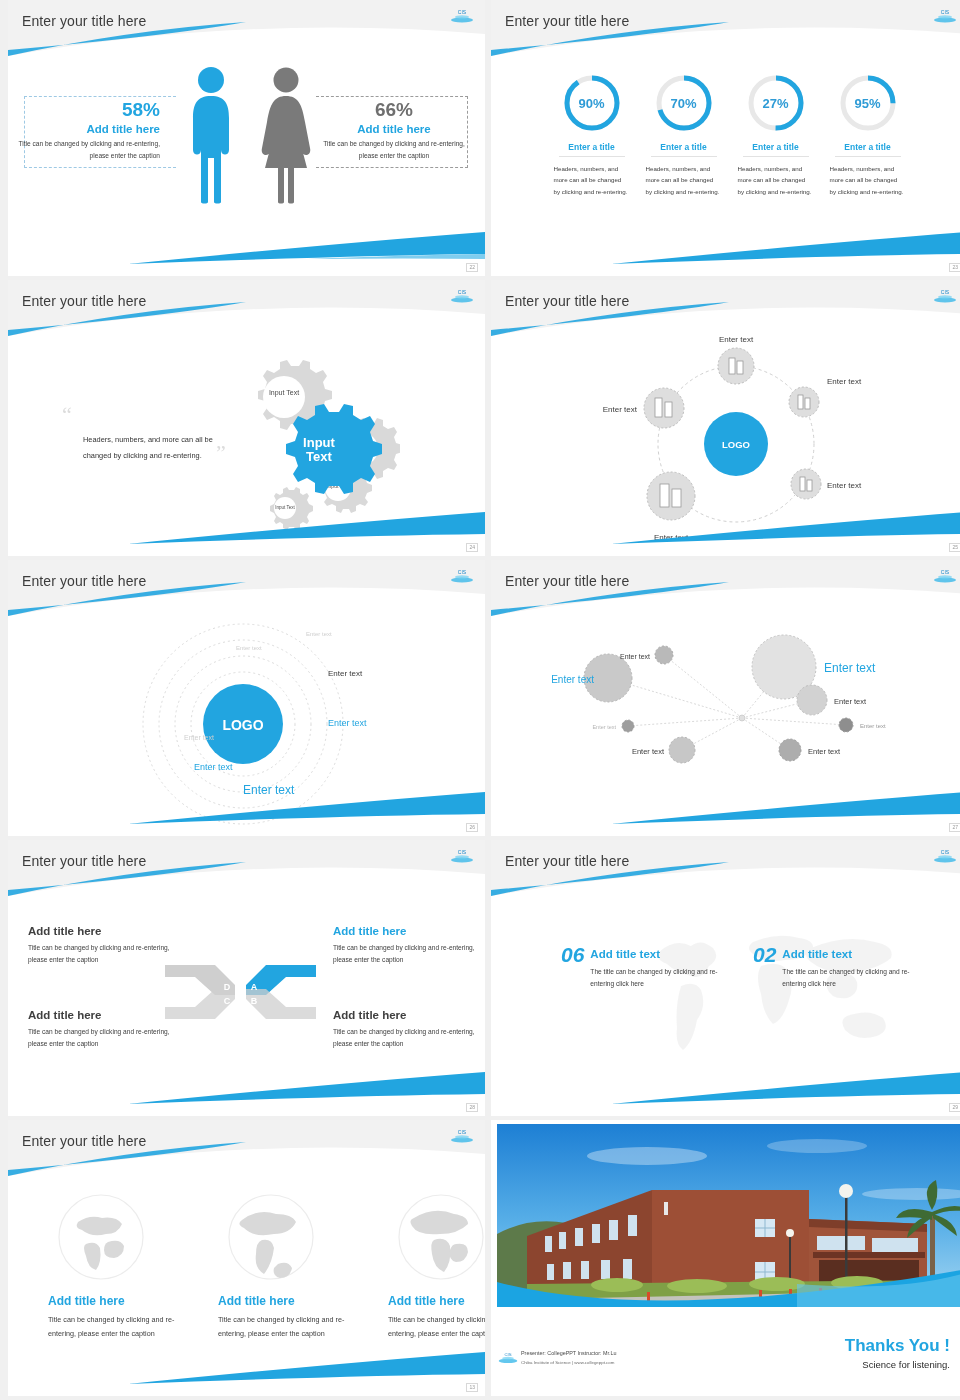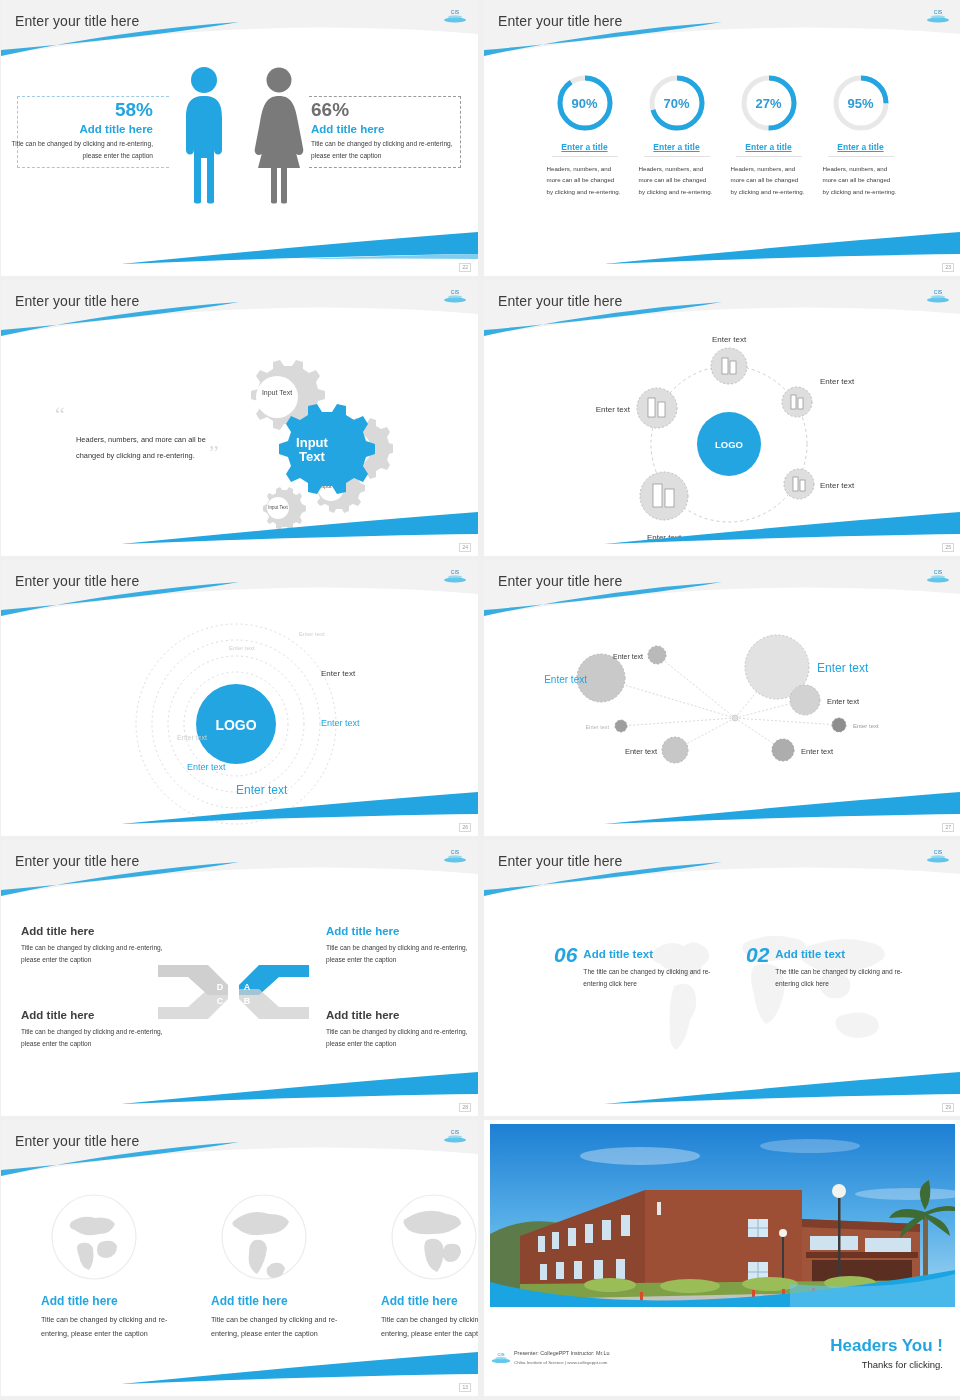--- a/index.html
+++ b/index.html
@@ -8,21 +8,21 @@
     background: #f0f0f0;
     font-family: "Liberation Sans", sans-serif;
     overflow: hidden;
   }
   .grid {
     display: grid;
     grid-template-columns: 477px 477px;
     grid-template-rows: repeat(5, 276px);
     column-gap: 6px;
     row-gap: 4px;
-    padding: 0px 0 0 1px;
+    padding: 0px 0 0 8px;
   }
   .slide {
     position: relative;
     background: #ffffff;
     overflow: hidden;
     width: 477px; height: 276px;
   }
   
   .hdr {
     position:absolute; left:0; top:0; width:100%; height:56px;
@@ -48,34 +48,34 @@
   .swoosh-bot { position:absolute; right:0; bottom:8px; width:100%; height:40px; }
   .body-area { position:absolute; left:0; top:52px; width:100%; height:224px; }
 
   .blue { color:#22a5e0; }
   .gray-txt { color:#404040; }
   h3.add-title { font-size:11.5px; font-weight:bold; }
   p.cap { font-size:6.6px; line-height:1.75; color:#3d3d3d; }
 
   
   .s1-left { position:absolute; left:0; top:48px; width:152px; text-align:right; }
-  .s1-right { position:absolute; left:310px; top:48px; width:152px; text-align:left; }
+  .s1-right { position:absolute; left:310px; top:48px; width:152px; text-align:center; }
   .pct { font-size:19px; font-weight:bold; line-height:1; }
   .dashbox-l { position:absolute; left:16px; top:44px; width:152px; height:72px;
      border:1px dashed #9ec9e4; border-right:none; }
   .dashbox-r { position:absolute; left:308px; top:44px; width:152px; height:72px;
      border:1px dashed #9b9b9b; border-left:none; }
 
   
   .donuts { position:absolute; left:0; top:20px; width:100%; display:flex; justify-content:center; }
   .donut-col { width:92px; text-align:center; }
   .donut-wrap { position:relative; width:62px; height:62px; margin:0 auto; }
   .donut-val { position:absolute; inset:0; display:flex; align-items:center; justify-content:center;
      font-size:13px; font-weight:bold; color:#2e9bd6; }
-  .donut-title { margin-top:8px; font-size:8.5px; font-weight:bold; color:#22a5e0;text-decoration:underline; }
+  .donut-title { margin-top:8px; font-size:8.5px; font-weight:bold; color:#22a5e0; }
   .donut-rule { width:66px; height:1px; background:#e2e2e2; margin:4px auto 6px; }
   .donut-desc { font-size:6.2px; line-height:1.85; color:#3d3d3d; text-align:left; padding:0 8px; }
 
   
   .quote-mark { font-size:22px; color:#dcdcdc; font-family:"Liberation Serif",serif; line-height:1; }
   .s3-text { position:absolute; left:75px; top:100px; width:150px; font-size:7.4px; line-height:2.1; color:#333; }
 
   
   .s7 .blk { position:absolute; width:150px; }
 
@@ -714,18 +714,18 @@
       <svg viewBox="0 0 26 20" width="22" height="17" style="position:absolute;left:-24px;top:0">
         <ellipse cx="13" cy="14" rx="11" ry="2.6" fill="#2fb4e8" opacity=".75"></ellipse>
         <ellipse cx="13" cy="11" rx="7" ry="1.8" fill="#6fd0f2" opacity=".7"></ellipse>
         <text x="13" y="8" font-size="5" text-anchor="middle" fill="#1b87c9">CIS</text>
       </svg>
       <div>Presenter: CollegePPT   Instructor: Mr.Lu</div>
       <div style="font-size:4.4px;color:#6b6b6b">Chiba Institute of Science  |  www.collegeppt.com</div>
     </div>
 
     <div class="thanks">
-      <div class="thanks-big">Headers You !</div>
-      <div class="thanks-sub">Thanks for clicking.</div>
+      <div class="thanks-big">Thanks You !</div>
+      <div class="thanks-sub">Science for listening.</div>
     </div>
   </div>
 
 </div>
 
 </body></html>

